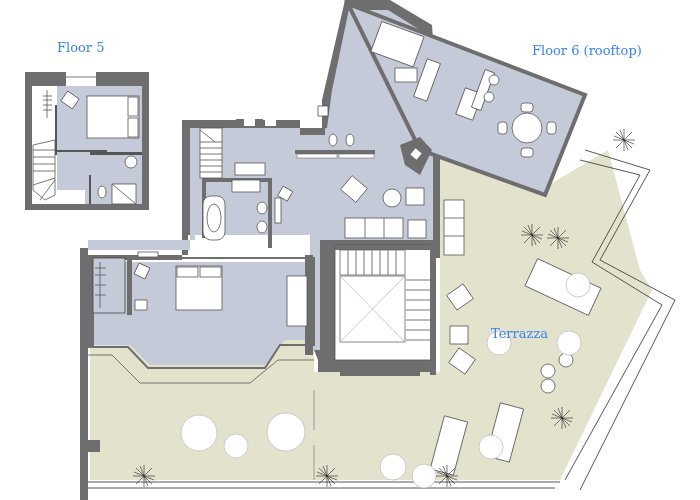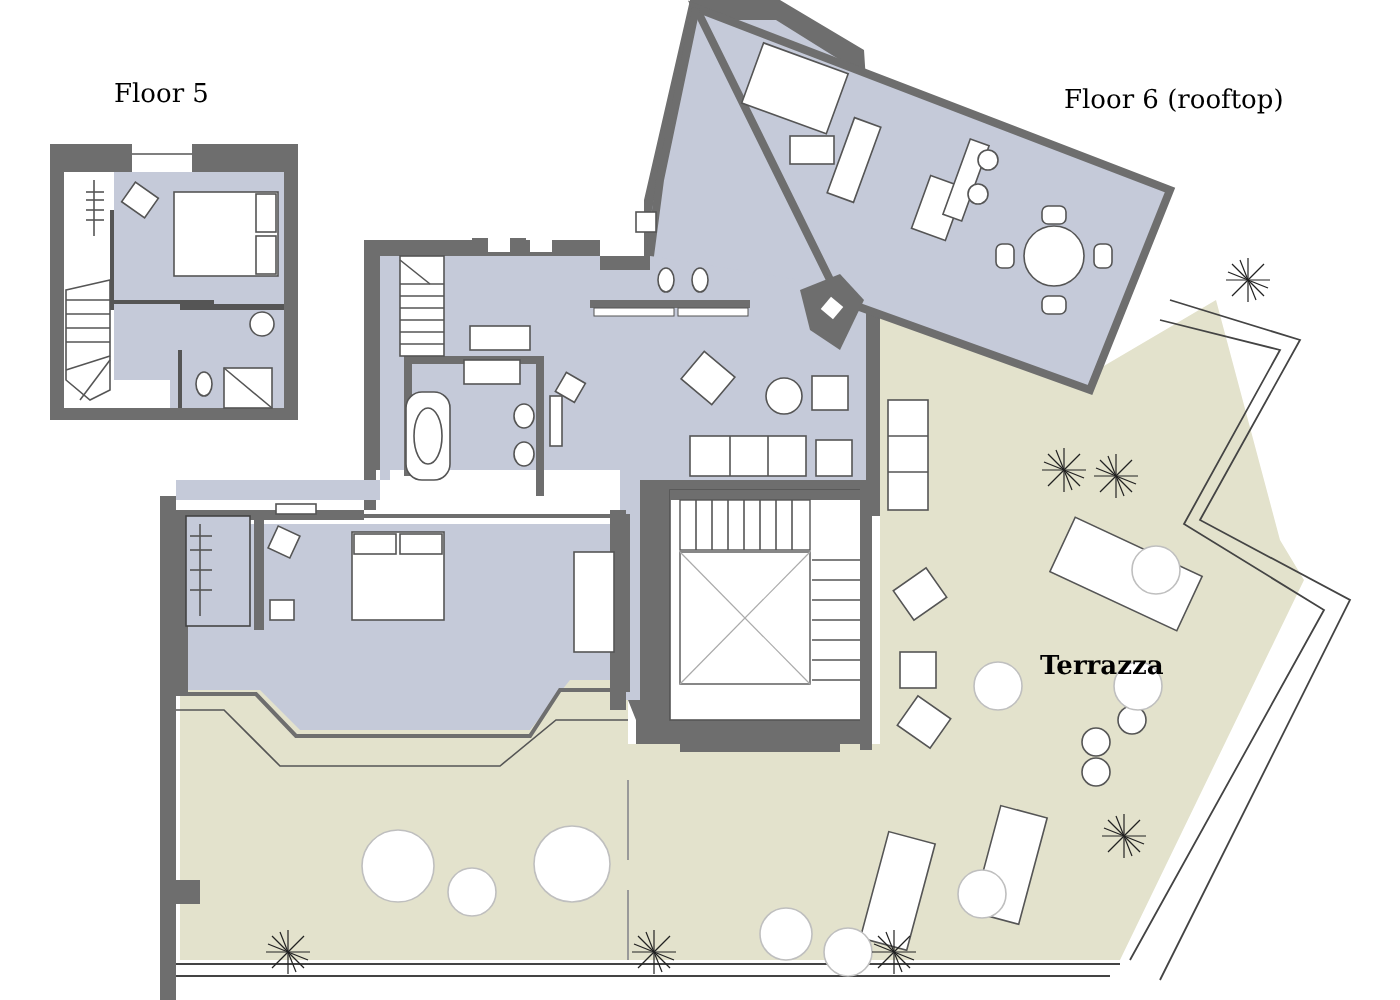--- a/index.html
+++ b/index.html
@@ -1,25 +1,25 @@
 <!DOCTYPE html>
 <html><head>
 <meta charset="utf-8">
 <style>
   html, body { margin: 0; padding: 0; background: #ffffff; }
   body { width: 700px; height: 500px; overflow: hidden; position: relative; }
   #plan { position: absolute; left: 0; top: 0; width: 700px; height: 500px; }
   .label {
     position: absolute;
     font-family: "DejaVu Serif", "Liberation Serif", serif;
-    color: #000000;
+    color: #3b82f6;
     font-size: 13px;
     white-space: nowrap;
   }
-  .label-bold { font-weight: bold; font-size: 13px; margin-left: 29px; }
+  .label-bold { font-weight: normal; font-size: 13px; }
   .wall { fill: #6e6e6e; }
   .interior { fill: #c5cad9; }
   .terrace { fill: #e3e2cc; }
   .furn { fill: #ffffff; stroke: #555; stroke-width: 0.8; }
   .thin { stroke: #555; stroke-width: 0.8; fill: none; }
   .rail { stroke: #444; stroke-width: 0.9; fill: none; }
   .tree-b { fill: #ffffff; stroke: #bfbfbf; stroke-width: 0.8; }
   .palm { stroke: #222; stroke-width: 0.6; fill: none; }
 </style>
 </head>

